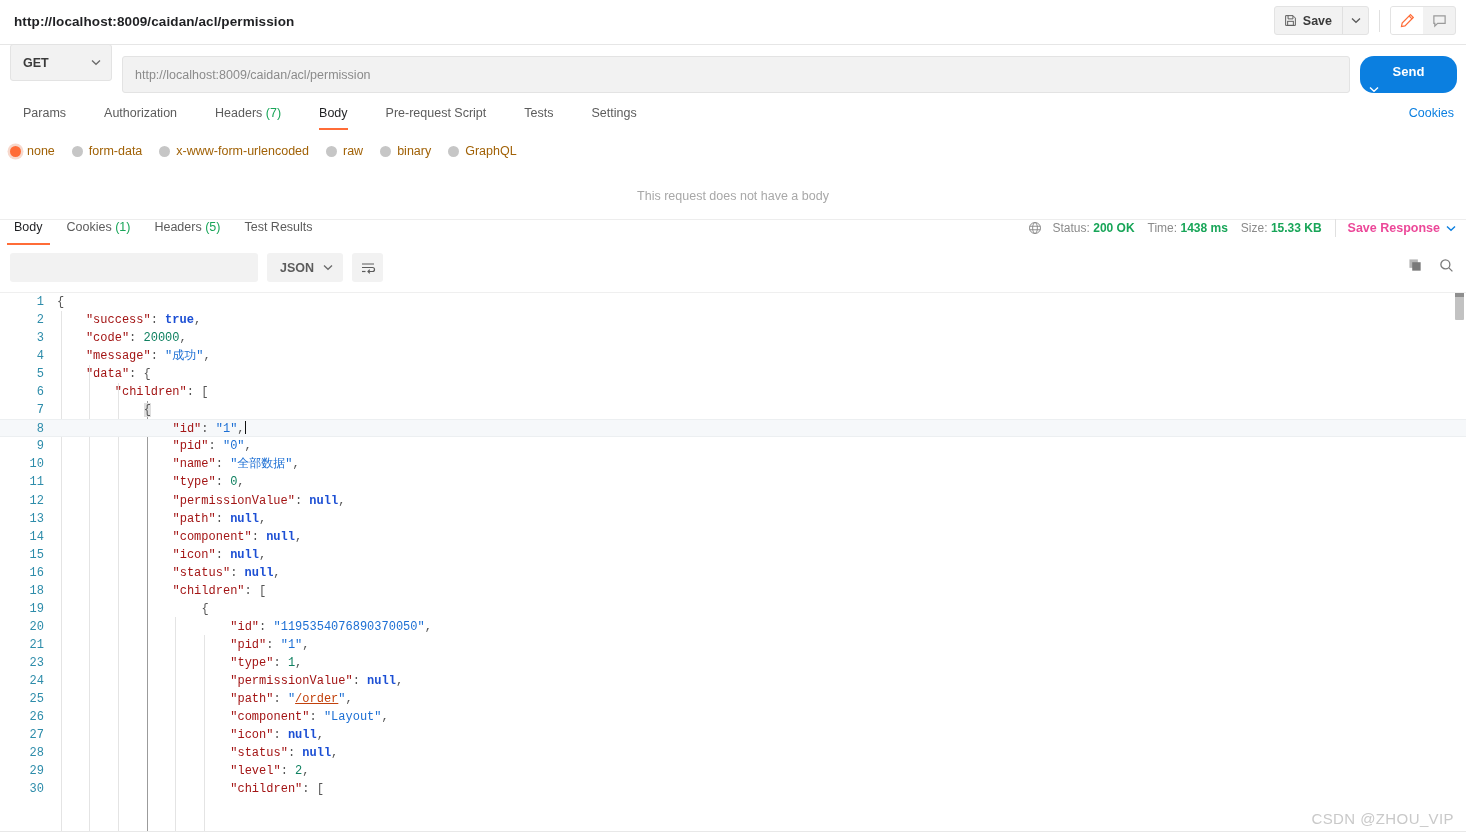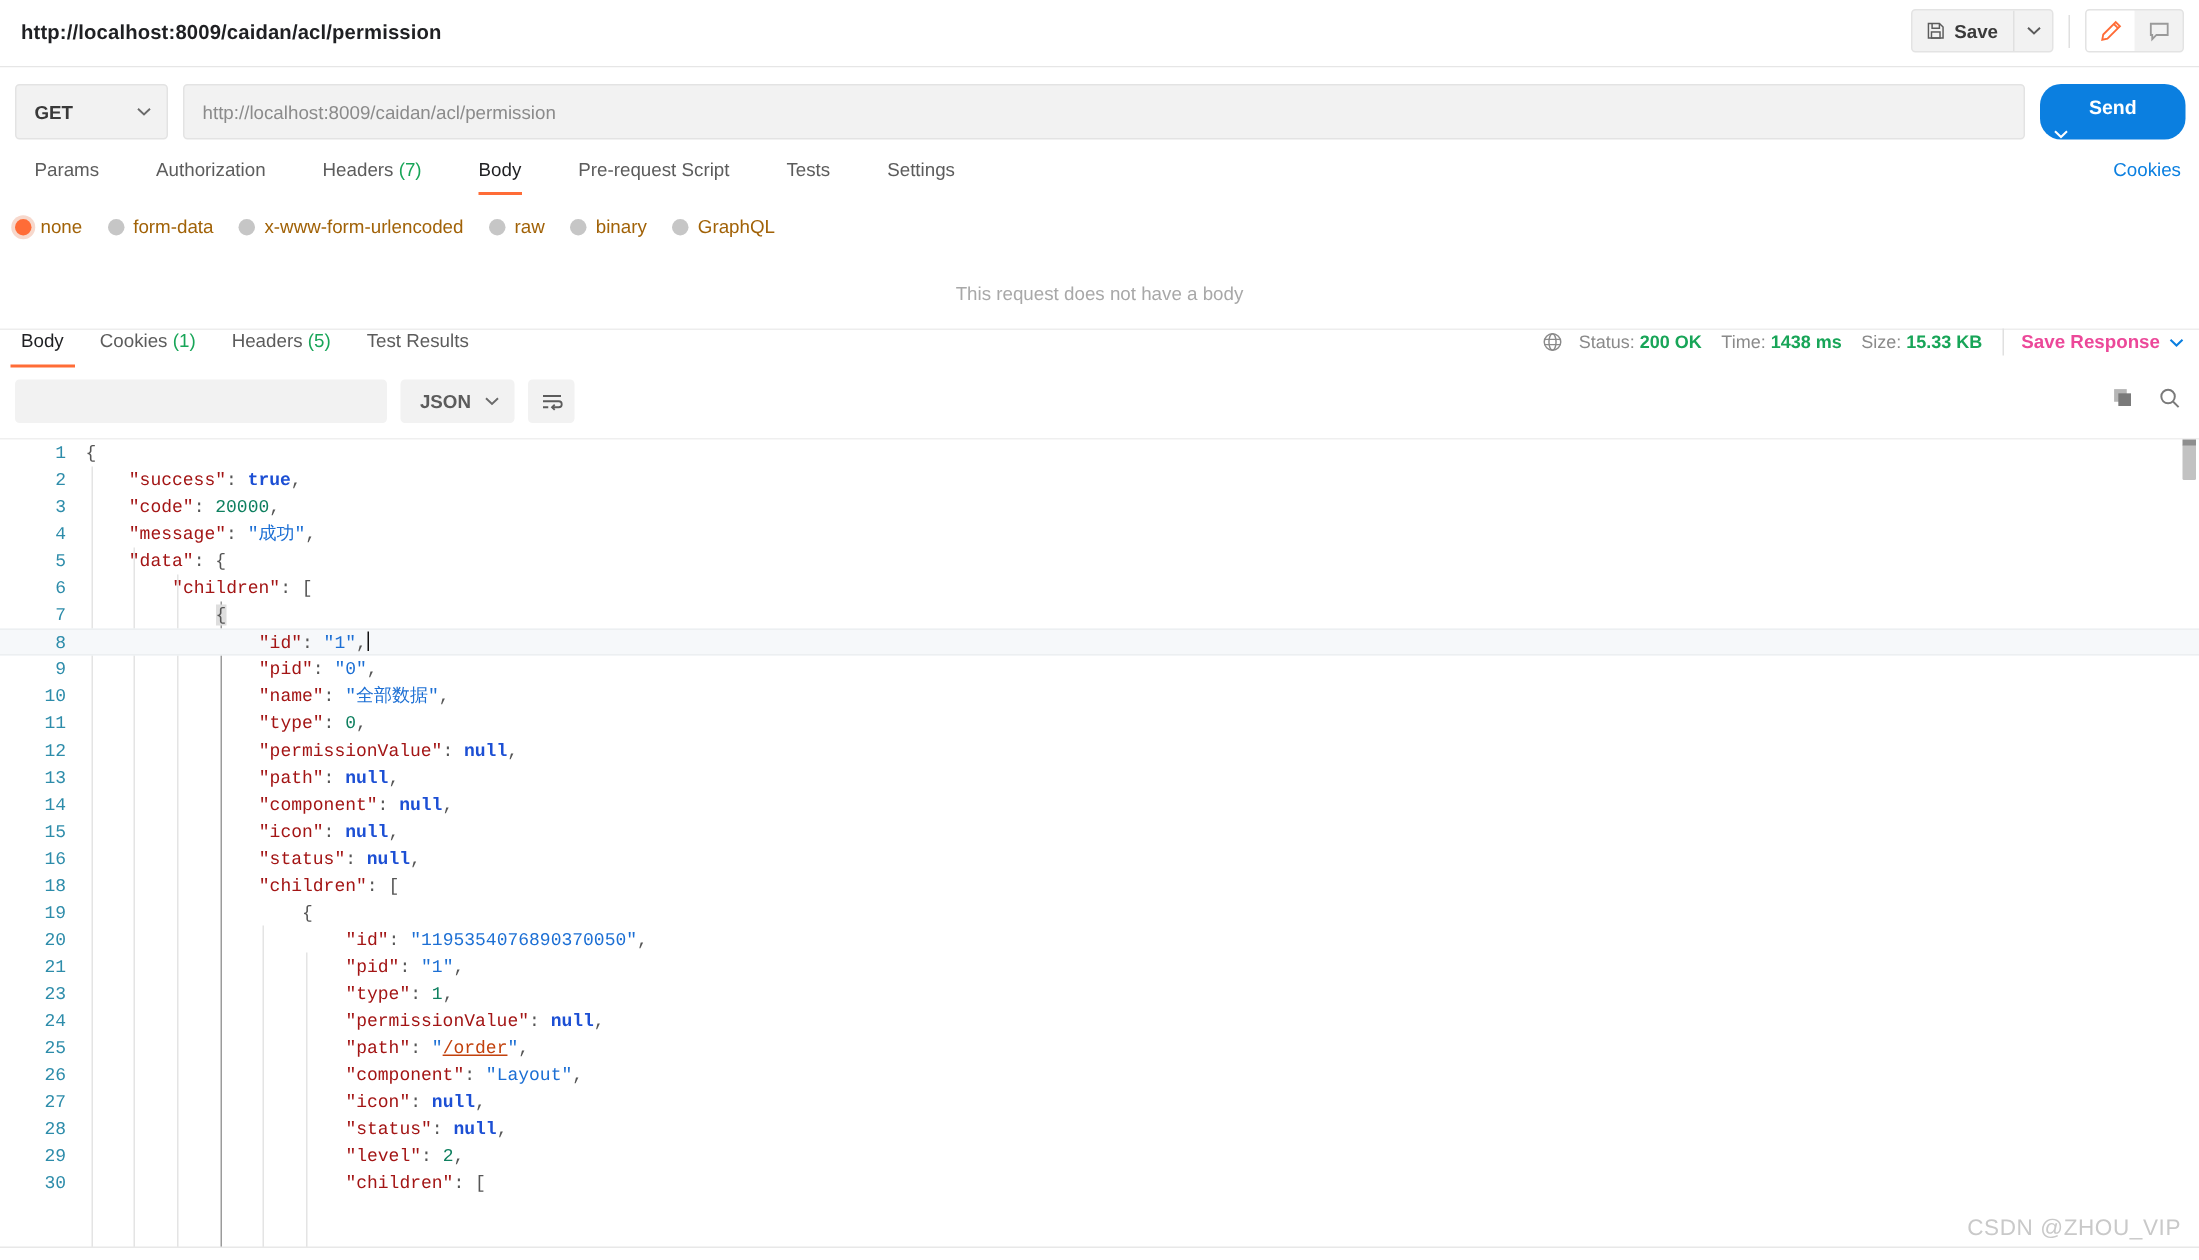--- a/index.html
+++ b/index.html
@@ -46,21 +46,21 @@
   }
   .icon-btn {
     width: 32px; height: 27px; display: flex; align-items: center; justify-content: center;
     cursor: pointer;
   }
   .icon-btn.active { background: #ffffff; }
 
   
   .urlbar { position: absolute; left: 0; top: 45px; width: 1466px; height: 59px; background: #fff; }
   .method-box {
-    position: absolute; left: 10px; top: 56px; width: 102px; height: 37px;
+    position: absolute; left: 10px; top: 44px; width: 102px; height: 37px;
     background: #f2f2f2; border: 1px solid #e3e3e3; border-radius: 3px;
     display: flex; align-items: center; justify-content: space-between;
     padding: 0 10px 0 12px; cursor: pointer;
   }
   .method-label { font-size: 12.5px; font-weight: bold; color: #3a3a3a; }
   .url-input {
     position: absolute; left: 122px; top: 56px; width: 1228px; height: 37px;
     background: #f2f2f2; border: 1px solid #e3e3e3; border-radius: 3px;
     display: flex; align-items: center; padding-left: 12px;
     font-size: 12.5px; color: #8b8b8b; cursor: text;

